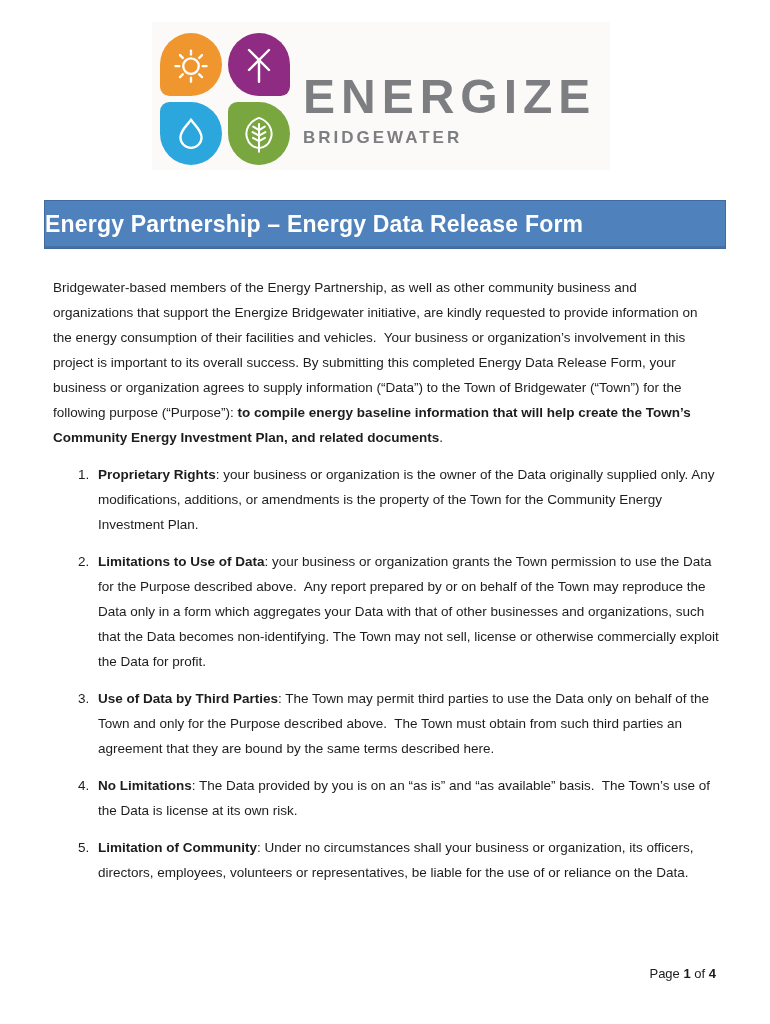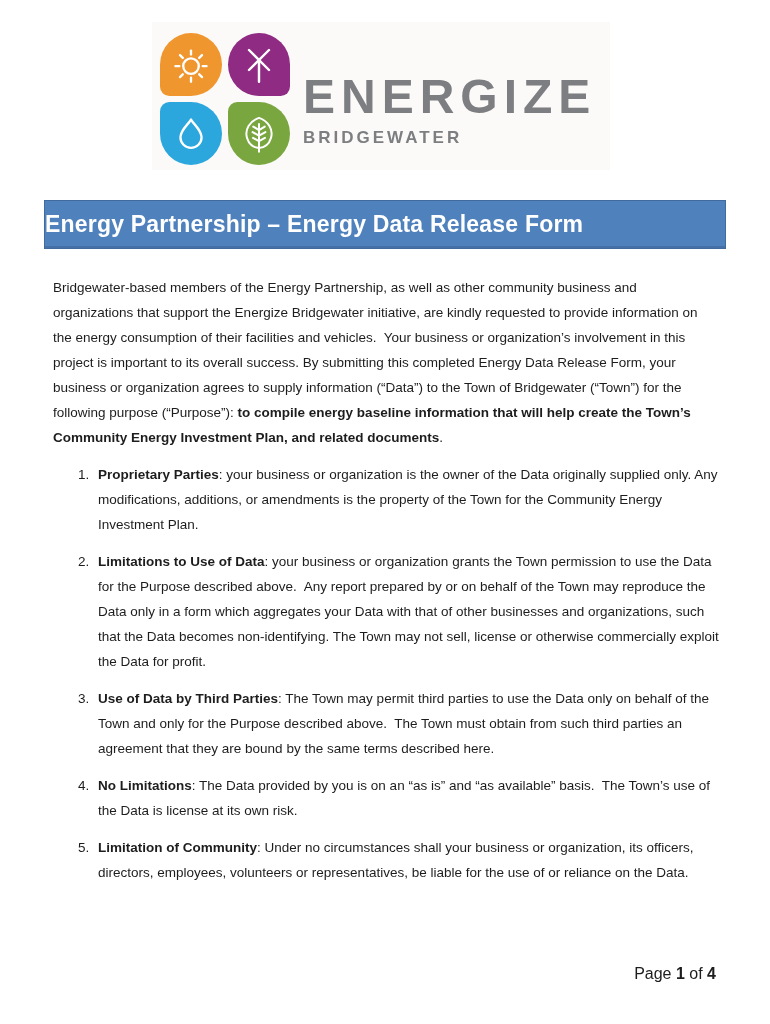--- a/index.html
+++ b/index.html
@@ -65,21 +65,21 @@
   .terms li {
     position:relative; padding-left:45px; margin:0 0 12px 0;
     white-space:pre-wrap;
   }
   .terms .num { position:absolute; left:25px; top:0; }
   strong { font-weight:bold; }
 
   
   .footer {
     position:absolute; top:966px; right:54px;
-    font-size:16px; line-height:16px; color:var(--body-text,#1d1d1d);
+    font-size:13px; line-height:16px; color:var(--body-text,#1d1d1d);
   }
 </style>
 </head>
 <body>
 
 <div class="page">
 
   <div class="logo-backdrop"></div>
 
   <div class="logo">
@@ -130,21 +130,21 @@
 
   <div class="banner">
     <h1>Energy Partnership – Energy Data Release Form</h1>
   </div>
 
   <div class="content">
     <p><span>Bridgewater-based members of the Energy Partnership, as well as other community business and organizations that support the Energize Bridgewater initiative, are kindly requested to provide information on the energy consumption of their facilities and vehicles.  Your business or organization’s involvement in this project is important to its overall success. By submitting this completed Energy Data Release Form, your business or organization agrees to supply information (“Data”) to the Town of Bridgewater (“Town”) for the following purpose (“Purpose”): </span><strong>to compile energy baseline information that will help create the Town’s Community Energy Investment Plan, and related documents</strong><span>.</span></p>
 
 
     <ol class="terms">
-      <li><span class="num">1.</span><strong>Proprietary Parties</strong><span>: </span><span>your business or organization is the owner of the Data originally supplied only. Any modifications, additions, or amendments is the property of the Town for the Community Energy Investment Plan.</span></li>
+      <li><span class="num">1.</span><strong>Proprietary Rights</strong><span>: </span><span>your business or organization is the owner of the Data originally supplied only. Any modifications, additions, or amendments is the property of the Town for the Community Energy Investment Plan.</span></li>
       <li><span class="num">2.</span><strong>Limitations to Use of Data</strong><span>: </span><span>your business or organization grants the Town permission to use the Data for the Purpose described above.  Any report prepared by or on behalf of the Town may reproduce the Data only in a form which aggregates your Data with that of other businesses and organizations, such that the Data becomes non-identifying. The Town may not sell, license or otherwise commercially exploit the Data for profit.</span></li>
       <li><span class="num">3.</span><strong>Use of Data by Third Parties</strong><span>: </span><span>The Town may permit third parties to use the Data only on behalf of the Town and only for the Purpose described above.  The Town must obtain from such third parties an agreement that they are bound by the same terms described here.</span></li>
       <li><span class="num">4.</span><strong>No Limitations</strong><span>: </span><span>The Data provided by you is on an “as is” and “as available” basis.  The Town’s use of the Data is license at its own risk.</span></li>
       <li><span class="num">5.</span><strong>Limitation of Community</strong><span>: </span><span>Under no circumstances shall your business or organization, its officers, directors, employees, volunteers or representatives, be liable for the use of or reliance on the Data.</span></li>
     </ol>
   </div>
 
   <div class="footer"><span>Page </span><strong>1</strong><span> of </span><strong>4</strong></div>
 
 </div>

